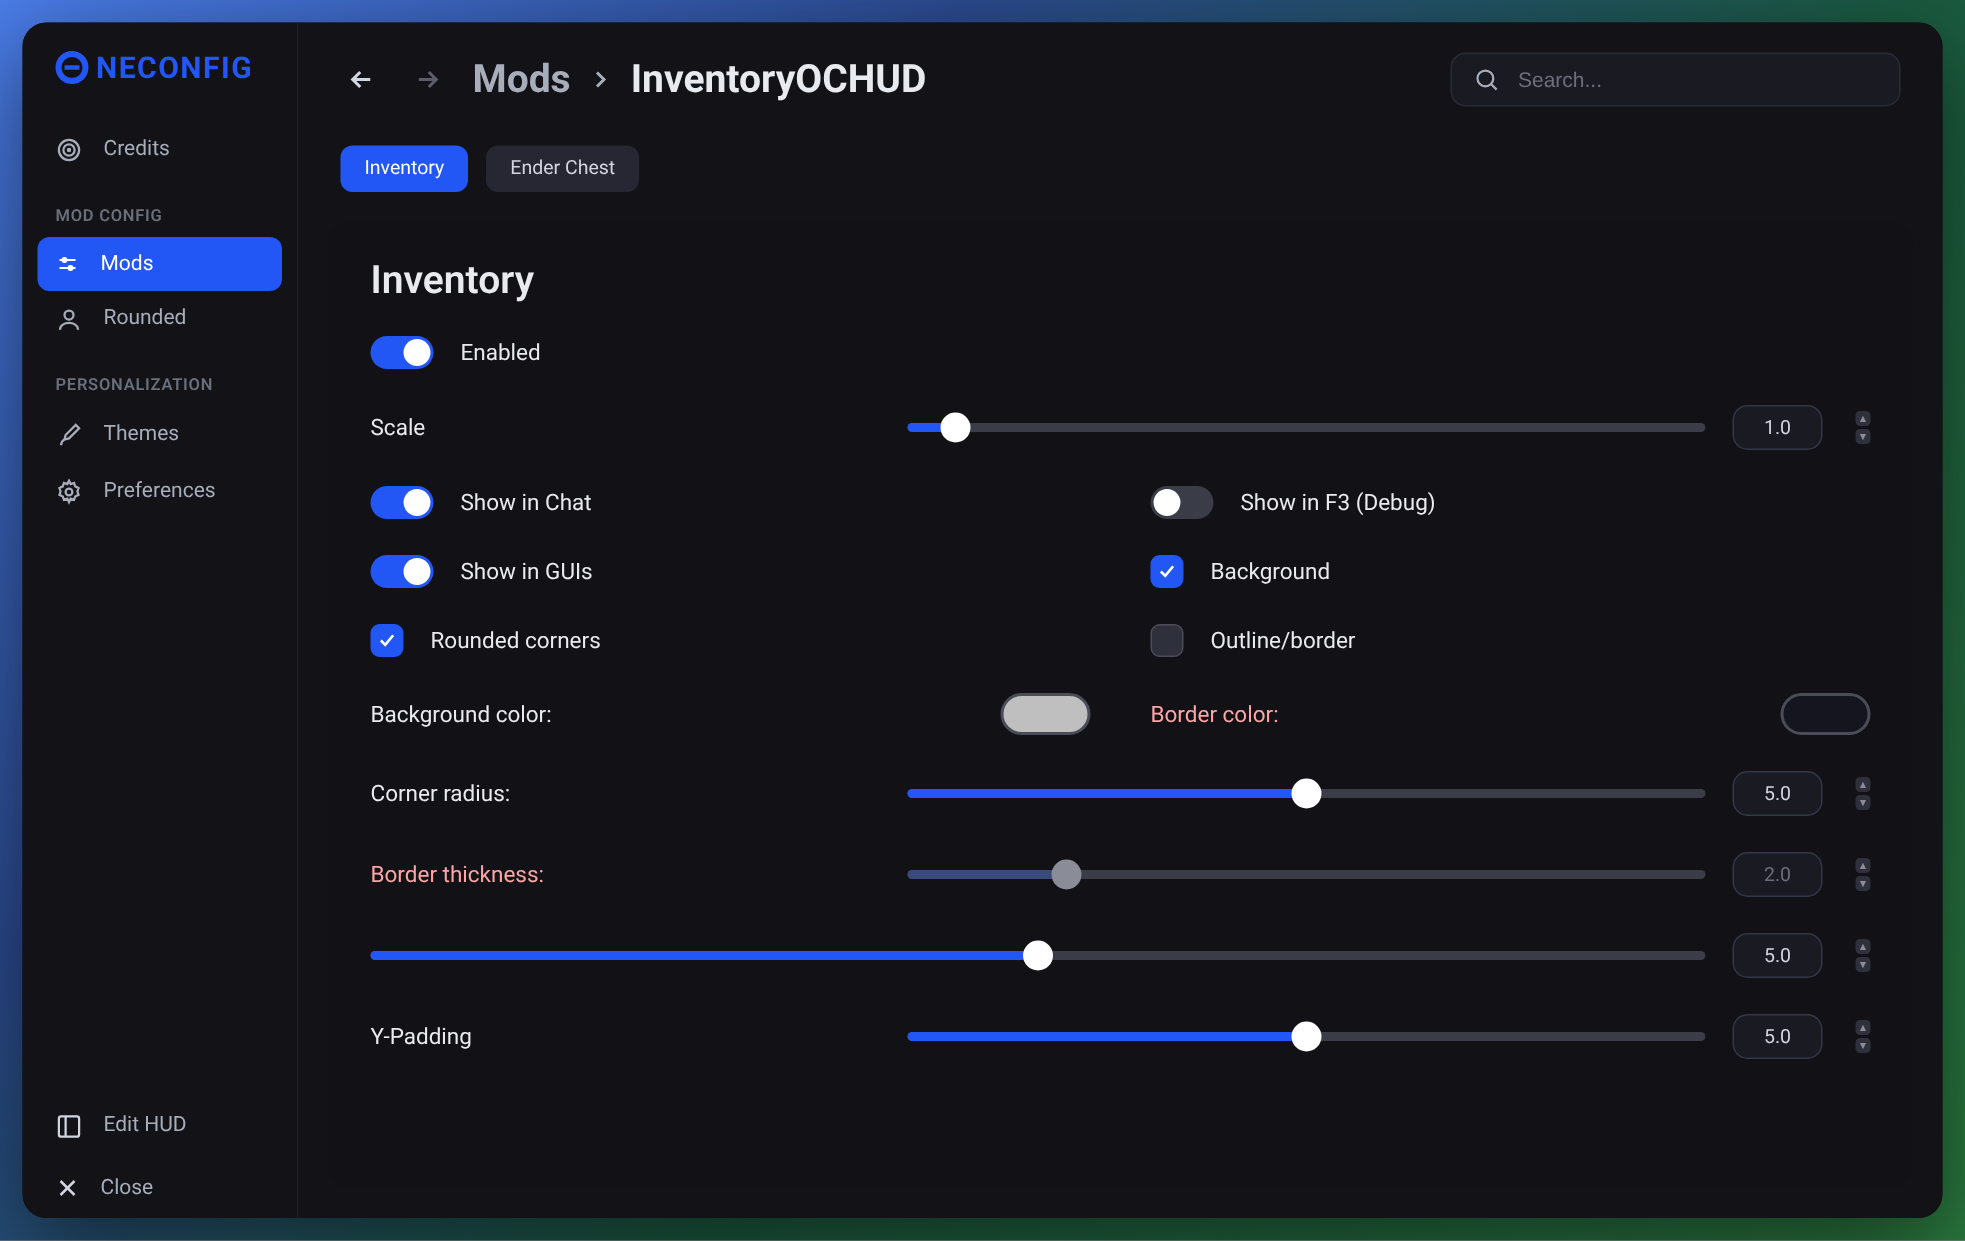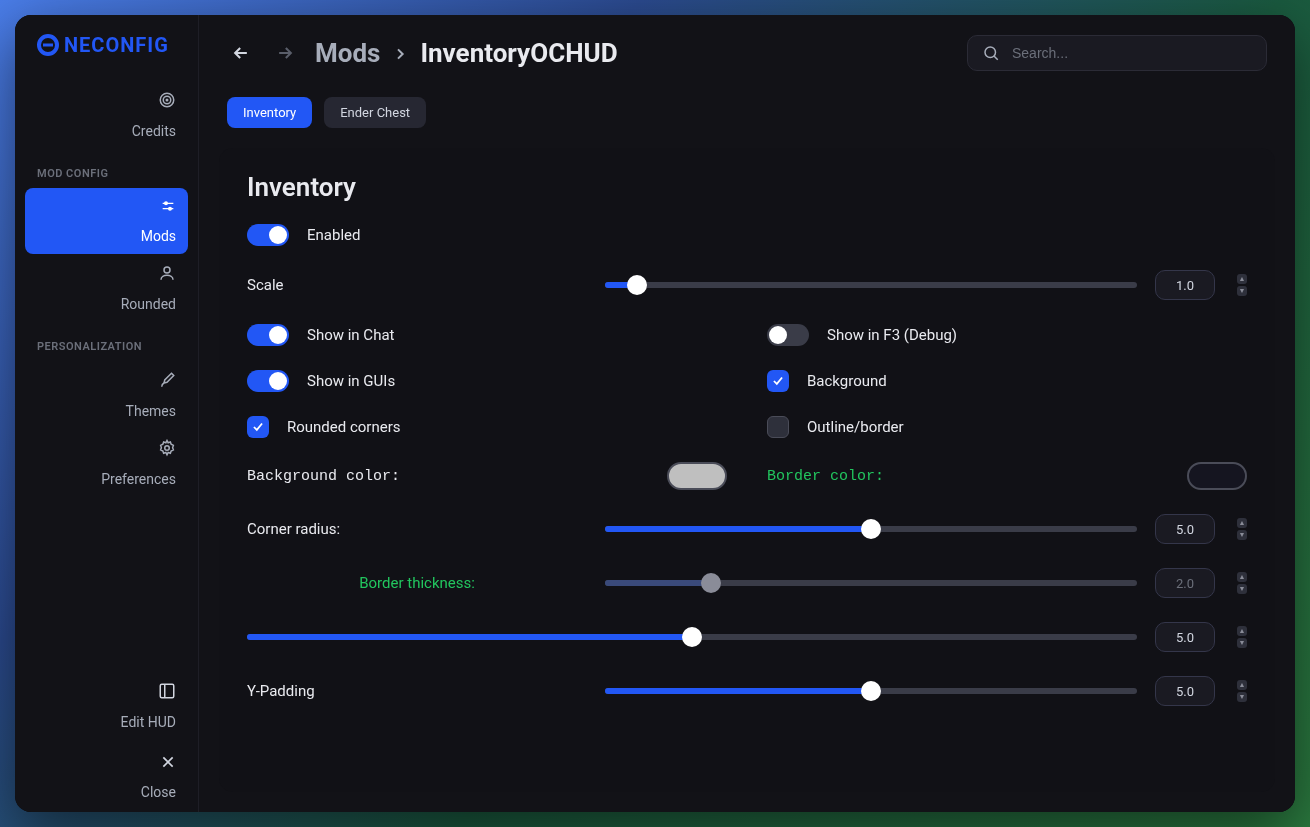--- a/index.html
+++ b/index.html
@@ -55,27 +55,26 @@
     transform: translate(-50%, -50%);
   }
   .logo-text {
     font-size: 20px;
     font-weight: 700;
     letter-spacing: 1px;
     color: #2257f5;
   }
   .nav-item {
     display: flex;
-    align-items: flex-end;
+    align-items: flex-start;
     gap: 14px;
     padding: 10px 22px;
     color: #a7adba;
     font-size: 14px;
     cursor: pointer;
-    flex-direction: column;
   }
   .nav-item.active {
     background: #2257f5;
     color: #fff;
     border-radius: 8px;
     margin: 0 10px;
     padding: 10px 12px;
   }
   .nav-section {
     font-size: 11px;
@@ -168,21 +167,21 @@
     align-items: center;
     margin-bottom: 24px;
     gap: 18px;
   }
   .row.two-col { gap: 40px; }
   .col { flex: 1; display: flex; align-items: center; gap: 18px; }
   .label {
     color: #e9eaef;
     font-size: 15px;
   }
-  .label.dim { color: #22c55e; text-align: center; }
+  .label.dim { color: #fca5a5; }
   .toggle {
     width: 42px;
     height: 22px;
     border-radius: 11px;
     position: relative;
     cursor: pointer;
   }
   .toggle.on { background: #2257f5; }
   .toggle.off { background: #3a3c48; }
   .toggle .knob {
@@ -275,21 +274,20 @@
     width: 60px;
     height: 28px;
     border-radius: 14px;
     border: 2px solid #4a4c58;
     cursor: pointer;
   }
   .color-row {
     display: flex;
     gap: 40px;
     margin-bottom: 24px;
-    font-family: Liberation Mono, monospace;
   }
   .color-col {
     flex: 1;
     display: flex;
     align-items: center;
     justify-content: space-between;
   }
   .icon { display: inline-flex; }
 </style>
 </head>

